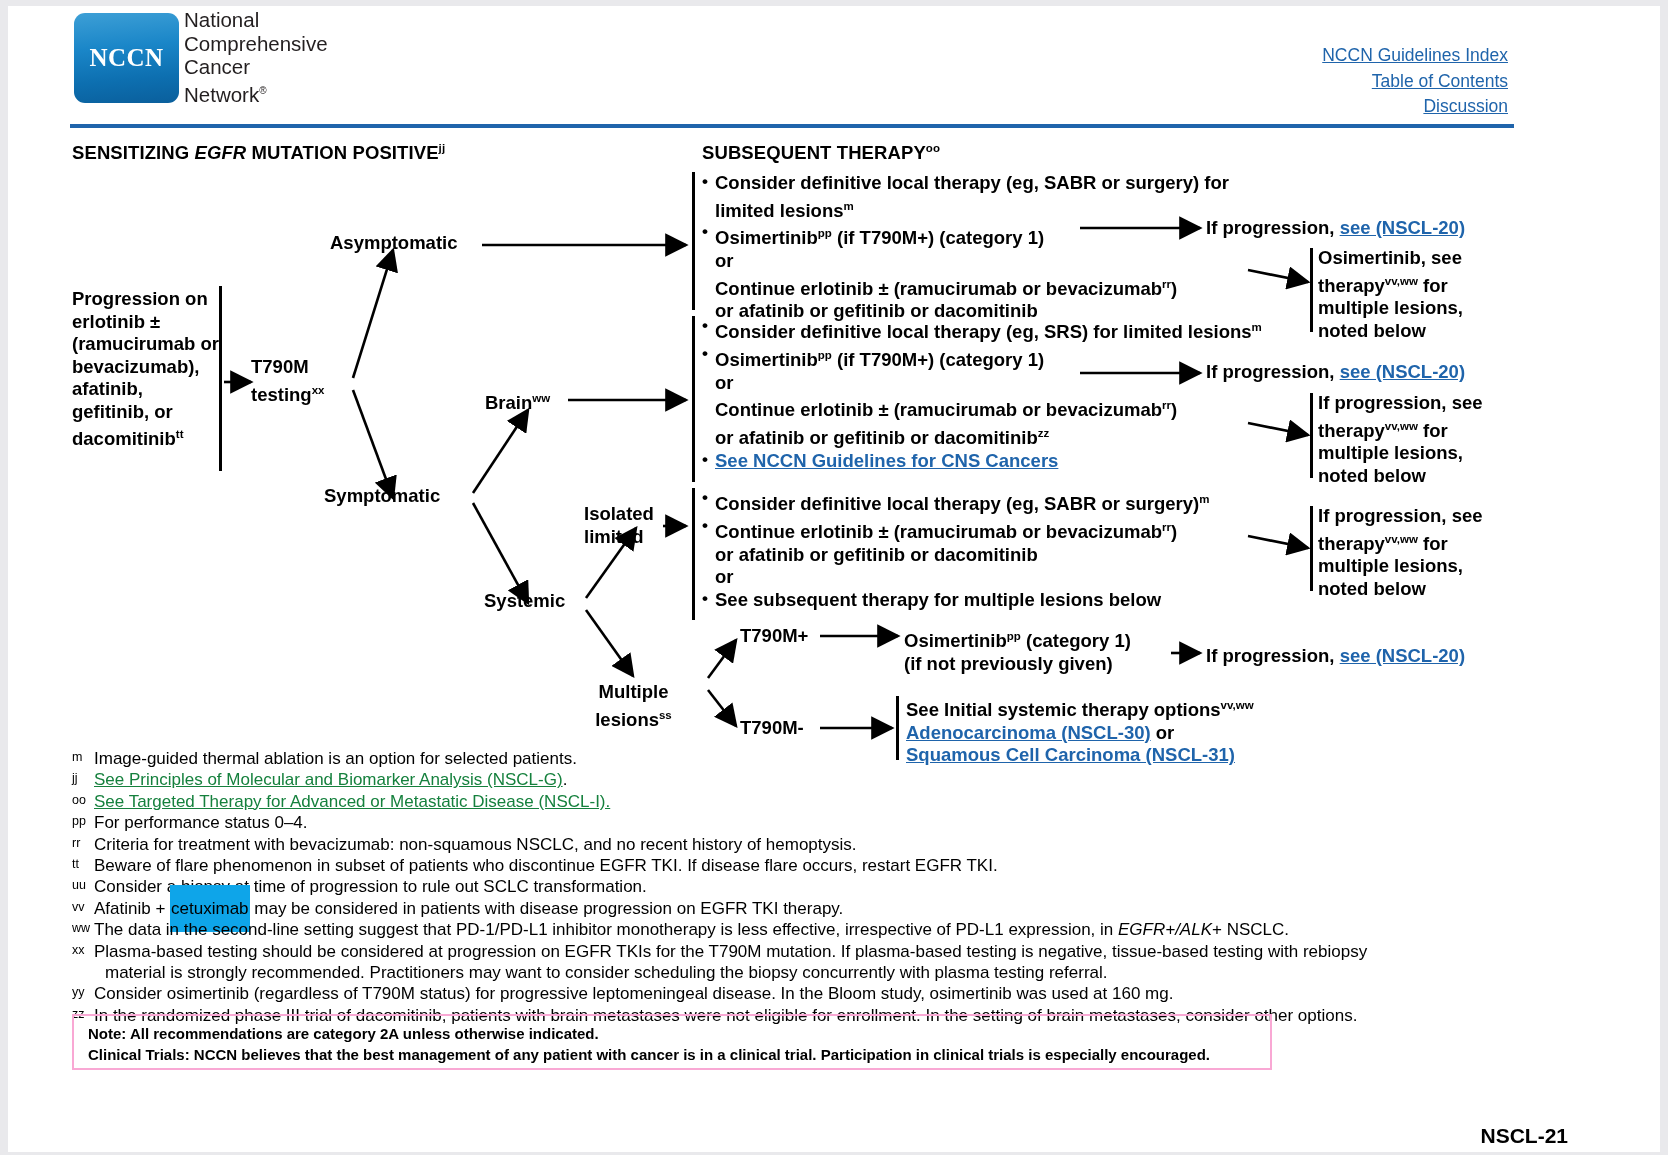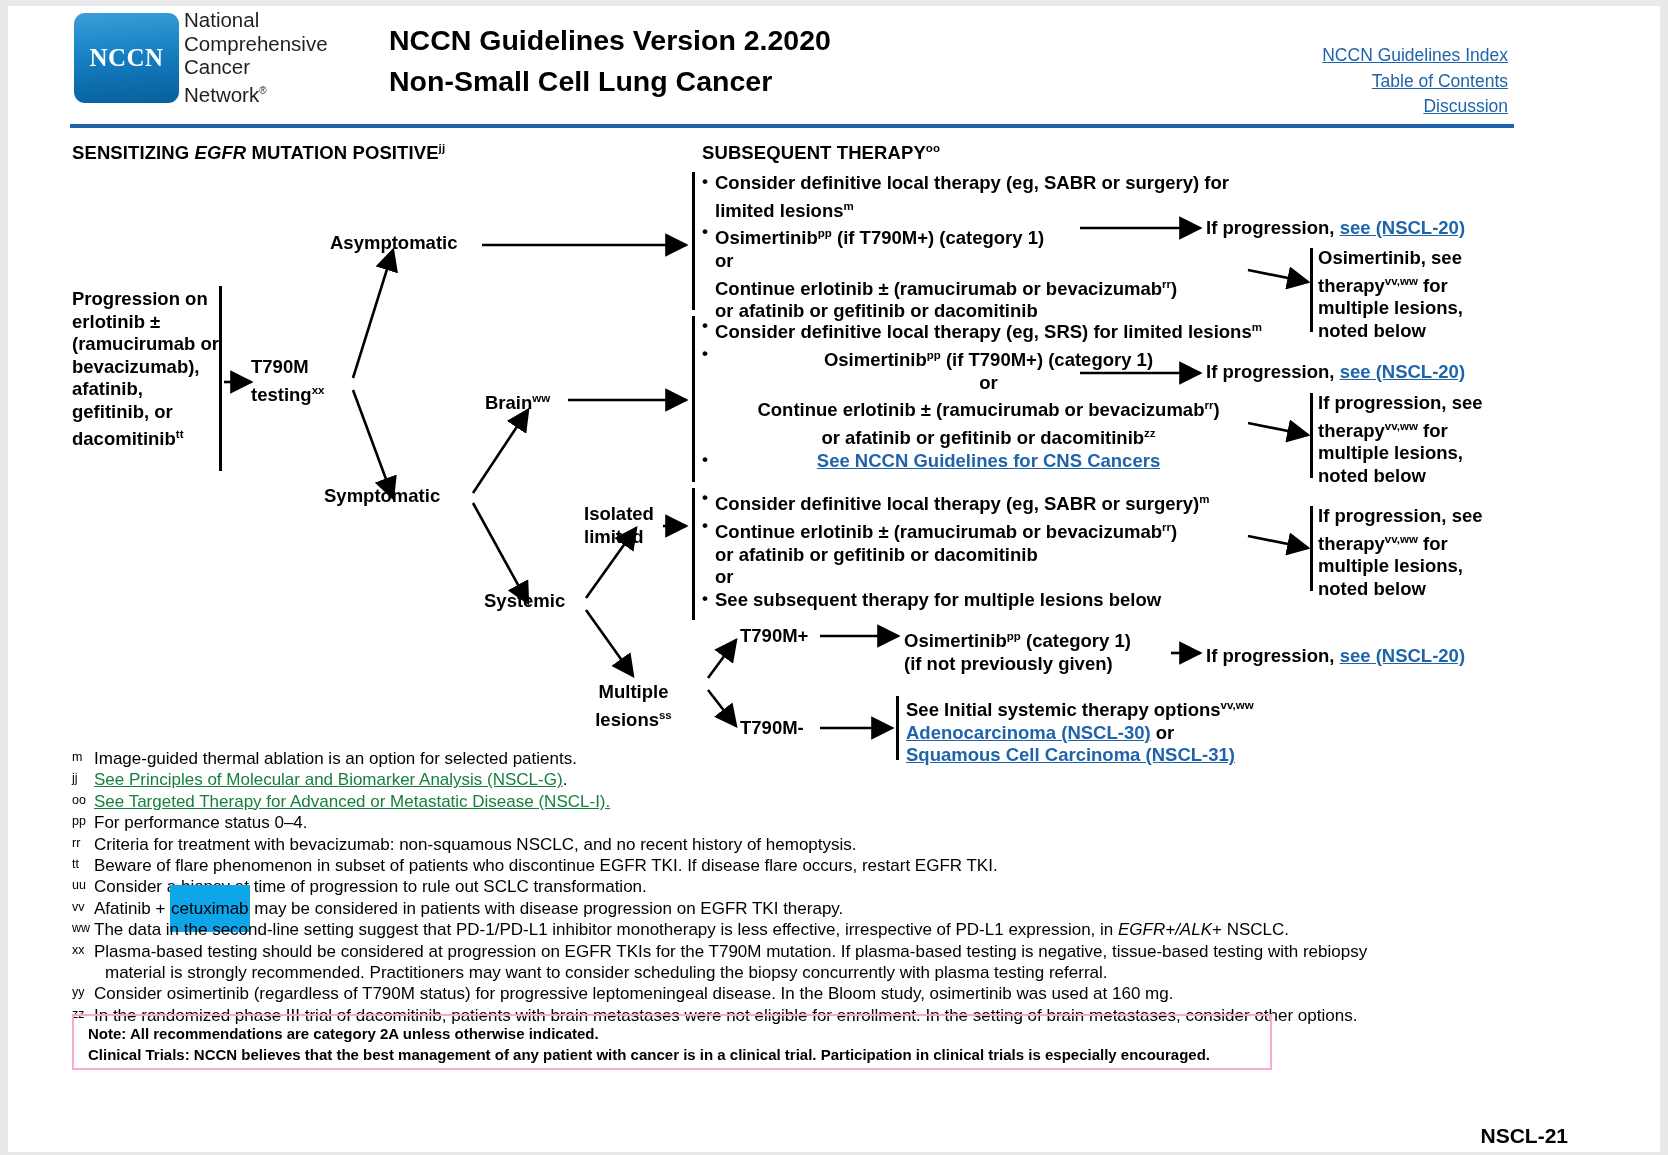--- a/index.html
+++ b/index.html
@@ -108,24 +108,20 @@
   <div id="header">
     <div class="nccn-logo">
       <span>NCCN</span>
     </div>
     <div class="nccn-words">
       <div>National</div>
       <div>Comprehensive</div>
       <div>Cancer</div>
       <div><span>Network</span><sup>®</sup></div>
     </div>
-    <div class="hdr-title">
-      <div>NCCN Guidelines Version 2.2020</div>
-      <div>Non-Small Cell Lung Cancer</div>
-    </div>
     <div class="hdr-links">
       <a>NCCN Guidelines Index</a>
       <a>Table of Contents</a>
       <a>Discussion</a>
     </div>
     <div id="hdr-rule"></div>
   </div>
 
   <div id="diagram">
 
@@ -246,21 +242,21 @@
 
     <div class="vbar" style="left:1302px; top:120px; height:84px;"></div>
     <div class="tx" style="left:1310px; top:119px; width:220px;">
       <div>Osimertinib, see</div>
       <div><span>therapy</span><sup>vv,ww</sup><span> for</span></div>
       <div>multiple lesions,</div>
       <div>noted below</div>
     </div>
 
     <div class="vbar" style="left:684px; top:188px; height:166px;"></div>
-    <div class="tx" style="left:694px; top:188px; width:560px;text-align:center;">
+    <div class="tx" style="left:694px; top:188px; width:560px;">
       <ul class="bullets">
         <li class="bul">
           <span>Consider definitive local therapy (eg, SRS) for limited lesions</span><sup>m</sup>
         </li>
         <li class="bul">
           <span>Osimertinib</span><sup>pp</sup><span> (if T790M+) (category 1)</span>
           <div>or</div>
           <div><span>Continue erlotinib ± (ramucirumab or bevacizumab</span><sup>rr</sup><span>)</span></div>
           <div><span>or afatinib or gefitinib or dacomitinib</span><sup>zz</sup></div>
         </li>

